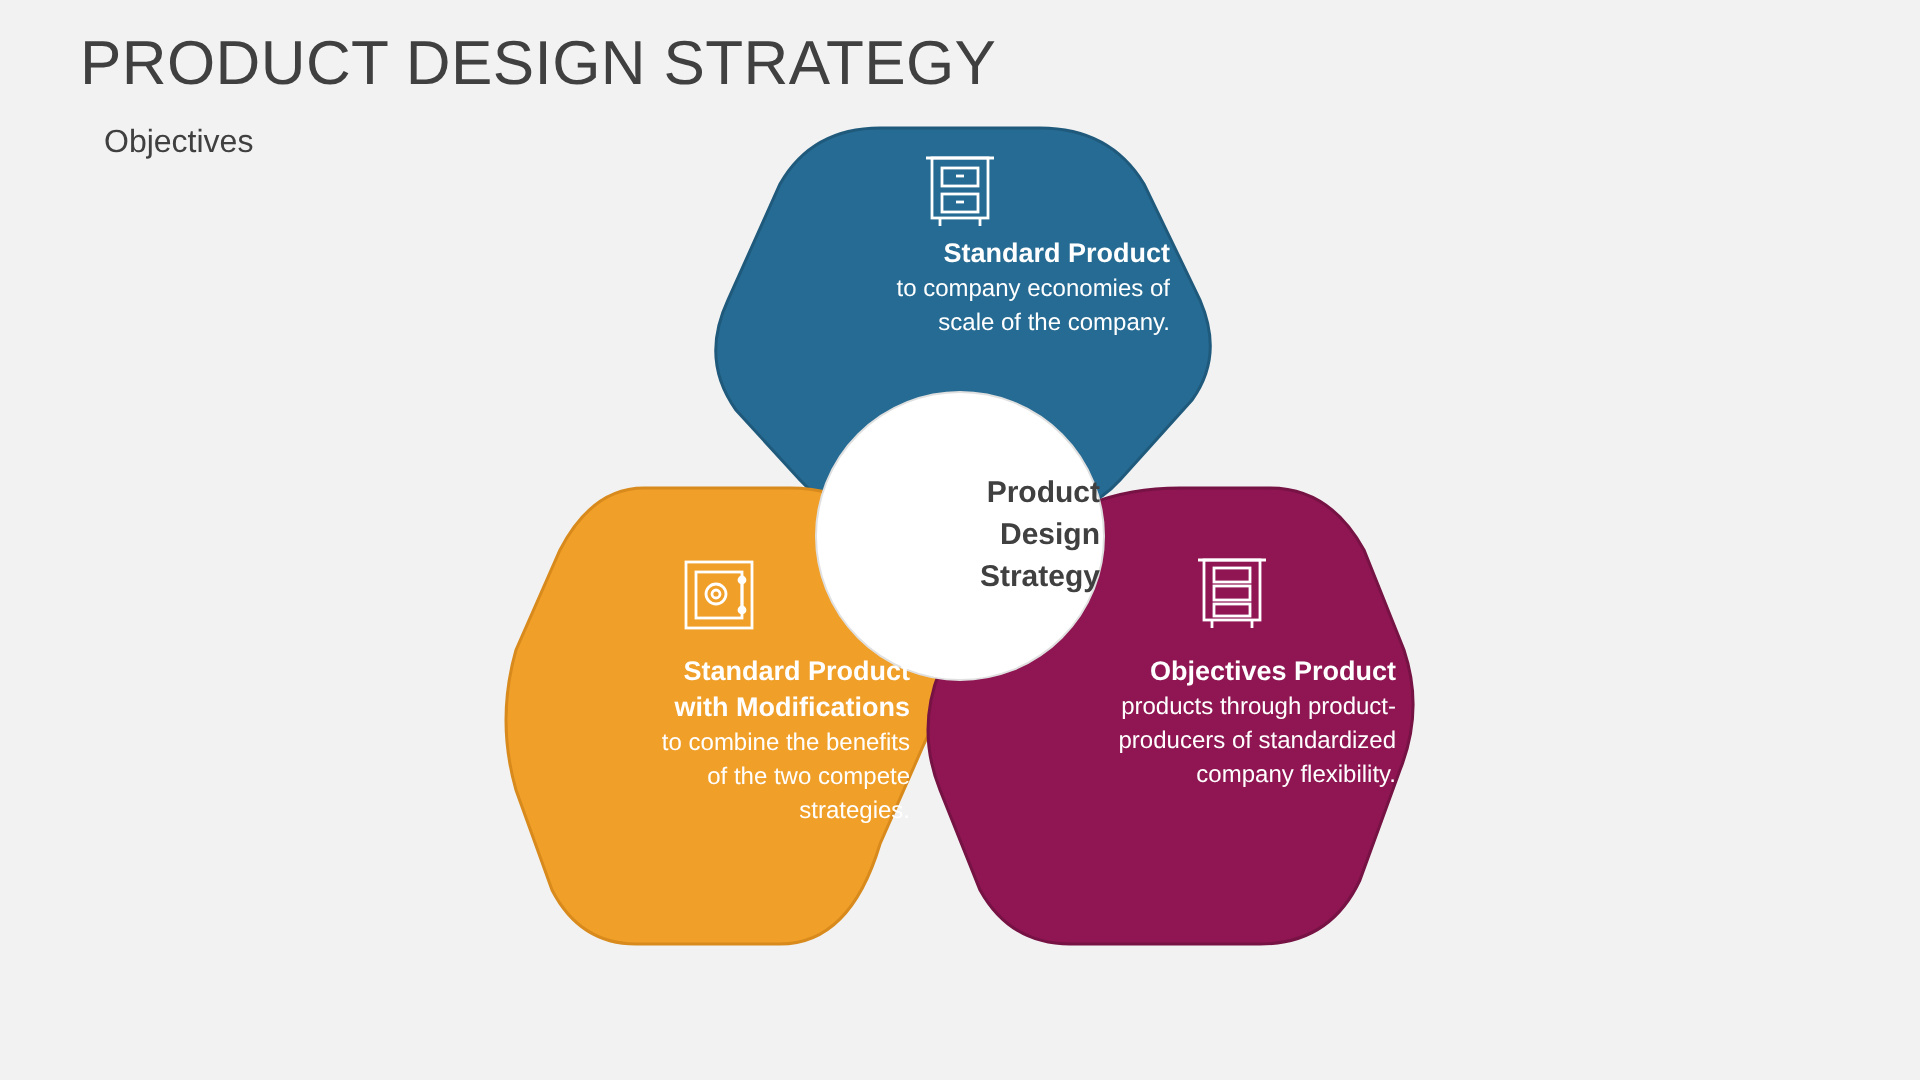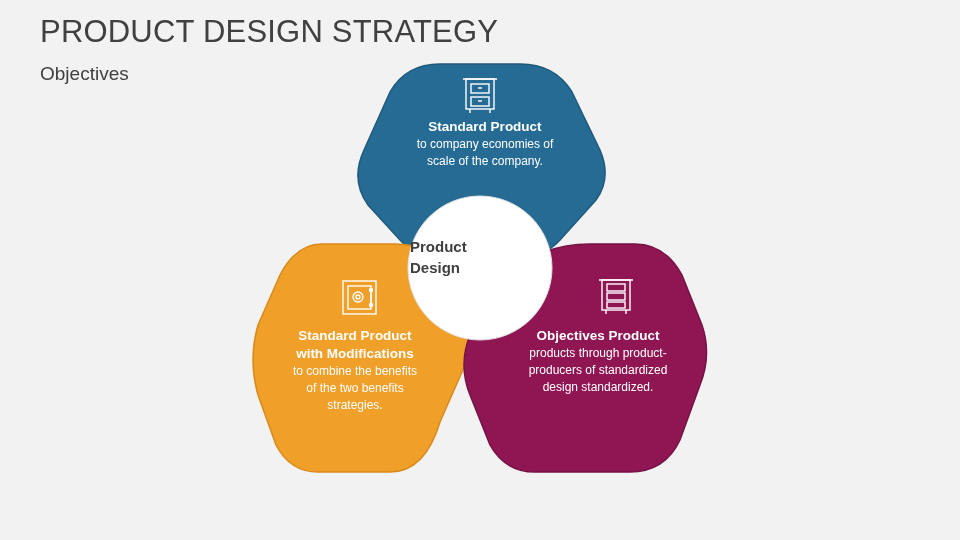--- a/index.html
+++ b/index.html
@@ -1,23 +1,23 @@
 <!DOCTYPE html>
 <html><head>
 <meta charset="utf-8">
 <style>
   html,body{margin:0;padding:0;}
   body{width:960px;height:540px;background:#f2f2f2;position:relative;overflow:hidden;font-family:"Liberation Sans",sans-serif;}
   .title{position:absolute;left:40px;top:14px;font-size:31px;font-weight:normal;color:#404040;letter-spacing:0.2px;}
-  .subtitle{position:absolute;left:40px;top:63px;font-size:19px;color:#404040;}
+  .subtitle{position:absolute;left:52px;top:63px;font-size:16px;color:#404040;}
   svg.diagram{position:absolute;left:0;top:0;}
-  .card{position:absolute;text-align:center;color:#fff;}
+  .card{position:absolute;text-align:right;color:#fff;}
   .card .head{font-weight:bold;font-size:13.5px;line-height:18px;}
   .card .desc{font-size:12px;line-height:17px;}
-  .center-text{position:absolute;left:410px;top:236px;width:140px;text-align:left;font-weight:bold;font-size:15px;line-height:21px;color:#404040;}
+  .center-text{position:absolute;left:410px;top:236px;width:140px;text-align:right;font-weight:bold;font-size:15px;line-height:21px;color:#404040;}
 </style>
 </head>
 <body>
 
 <div class="title">PRODUCT DESIGN STRATEGY</div>
 <div class="subtitle">Objectives</div>
 
 <svg class="diagram" width="960" height="540" viewBox="0 0 960 540">
 
   <path d="M440,64 L520,64 Q555,64 572,92 L600,150 Q612,178 596,200 L560,240 Q540,262 500,262 L455,262 Q420,262 400,240 L368,205 Q350,180 364,150 L390,92 Q406,64 440,64 Z" fill="#266b93" stroke="#1f5a7c" stroke-width="1.5"></path>
@@ -63,27 +63,28 @@
 <div class="card" style="left:385px;top:118px;width:200px;">
   <div class="head">Standard Product</div>
   <div class="desc">to company economies of</div>
   <div class="desc">scale of the company.</div>
 </div>
 
 <div class="card" style="left:255px;top:327px;width:200px;">
   <div class="head">Standard Product</div>
   <div class="head">with Modifications</div>
   <div class="desc">to combine the benefits</div>
-  <div class="desc">of the two benefits</div>
+  <div class="desc">of the two compete</div>
   <div class="desc">strategies.</div>
 </div>
 
 <div class="card" style="left:498px;top:327px;width:200px;">
   <div class="head">Objectives Product</div>
   <div class="desc">products through product-</div>
   <div class="desc">producers of standardized</div>
-  <div class="desc">design standardized.</div>
+  <div class="desc">company flexibility.</div>
 </div>
 
 <div class="center-text">
   <div>Product</div>
   <div>Design</div>
+  <div>Strategy</div>
 </div>
 
 </body></html>

